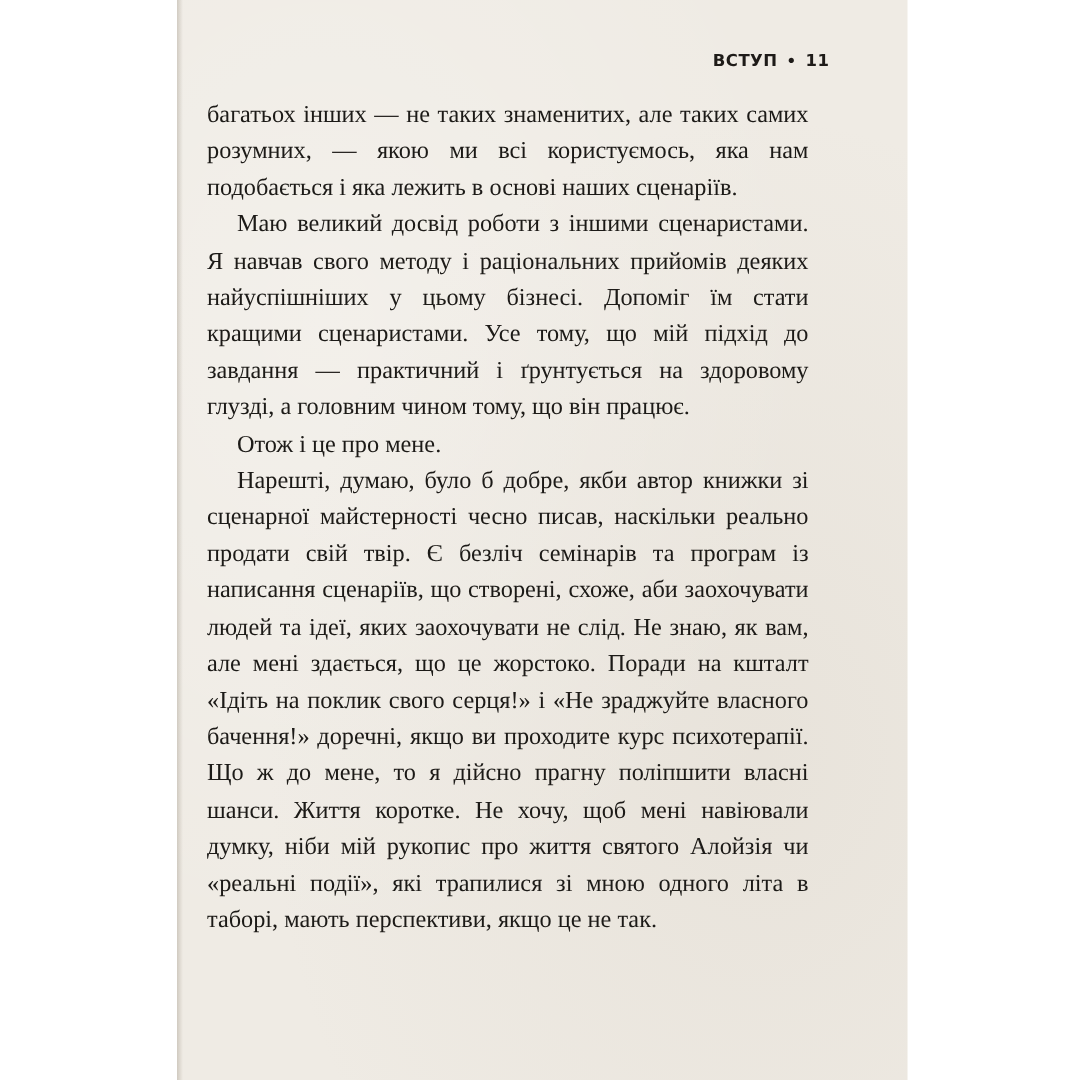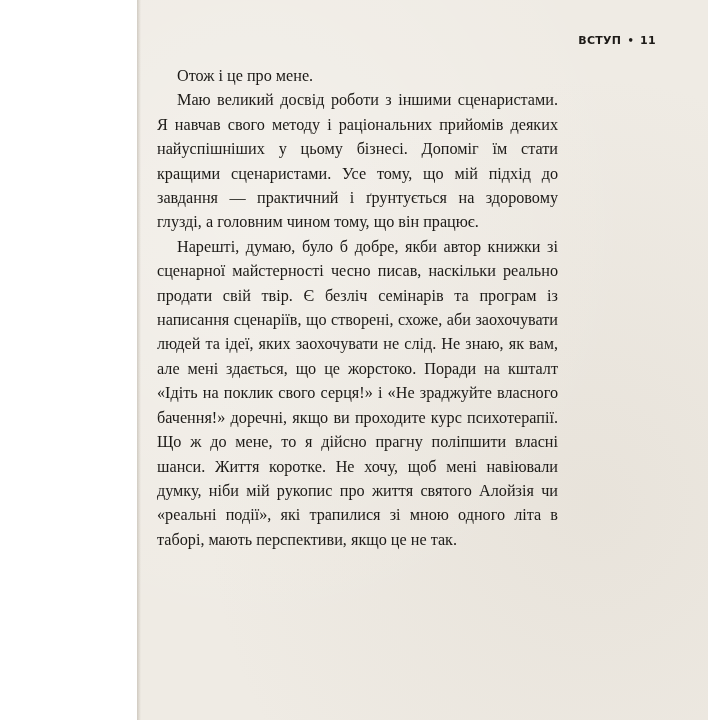--- a/index.html
+++ b/index.html
@@ -1,20 +1,20 @@
 <!DOCTYPE html>
 <html><head>
 <meta charset="utf-8">
 <style>
   html, body { margin: 0; padding: 0; }
   body {
     width: 720px; height: 720px; background: #ffffff; position: relative; overflow: hidden;
   }
   .page {
-    position: absolute; left: 137px; top: 0; width: 571px; height: 720px;
+    position: absolute; left: 118px; top: 0; width: 487px; height: 720px;
     background: #efebe4;
     background-image:
       radial-gradient(ellipse at 20% 30%, rgba(255,255,255,0.25), transparent 60%),
       radial-gradient(ellipse at 80% 70%, rgba(200,190,175,0.18), transparent 60%);
   }
   .page::before {
     content: ""; position: absolute; left: 0; top: 0; bottom: 0; width: 4px;
     background: linear-gradient(to right, rgba(150,140,125,0.35), transparent);
   }
   .running-head {
@@ -35,18 +35,19 @@
 </style>
 </head>
 <body>
 
 <div class="page">
   <div class="running-head">
     <span>ВСТУП</span><span class="sep">•</span><span>11</span>
   </div>
 
   <div class="text">
+    <p>багатьох інших — не таких знаменитих, але таких самих розумних, — якою ми всі користуємось, яка нам подобається і яка лежить в основі наших сценаріїв.</p>
+    <p class="indent">Маю великий досвід роботи з іншими сценаристами. Я навчав свого методу і раціональних прийомів деяких найуспішніших у цьому бізнесі. Допоміг їм стати кращими сценаристами. Усе тому, що мій підхід до завдання — практичний і ґрунтується на здоровому глузді, а головним чином тому, що він працює.</p>
     <p class="indent">Отож і це про мене.</p>
-    <p class="indent">Маю великий досвід роботи з іншими сценаристами. Я навчав свого методу і раціональних прийомів деяких найуспішніших у цьому бізнесі. Допоміг їм стати кращими сценаристами. Усе тому, що мій підхід до завдання — практичний і ґрунтується на здоровому глузді, а головним чином тому, що він працює.</p>
     <p class="indent">Нарешті, думаю, було б добре, якби автор книжки зі сценарної майстерності чесно писав, наскільки реально продати свій твір. Є безліч семінарів та програм із написання сценаріїв, що створені, схоже, аби заохочувати людей та ідеї, яких заохочувати не слід. Не знаю, як вам, але мені здається, що це жорстоко. Поради на кшталт «Ідіть на поклик свого серця!» і «Не зраджуйте власного бачення!» доречні, якщо ви проходите курс психотерапії. Що ж до мене, то я дійсно прагну поліпшити власні шанси. Життя коротке. Не хочу, щоб мені навіювали думку, ніби мій рукопис про життя святого Алойзія чи «реальні події», які трапилися зі мною одного літа в таборі, мають перспективи, якщо це не так.</p>
 
   </div>
 </div>
 
 </body></html>

